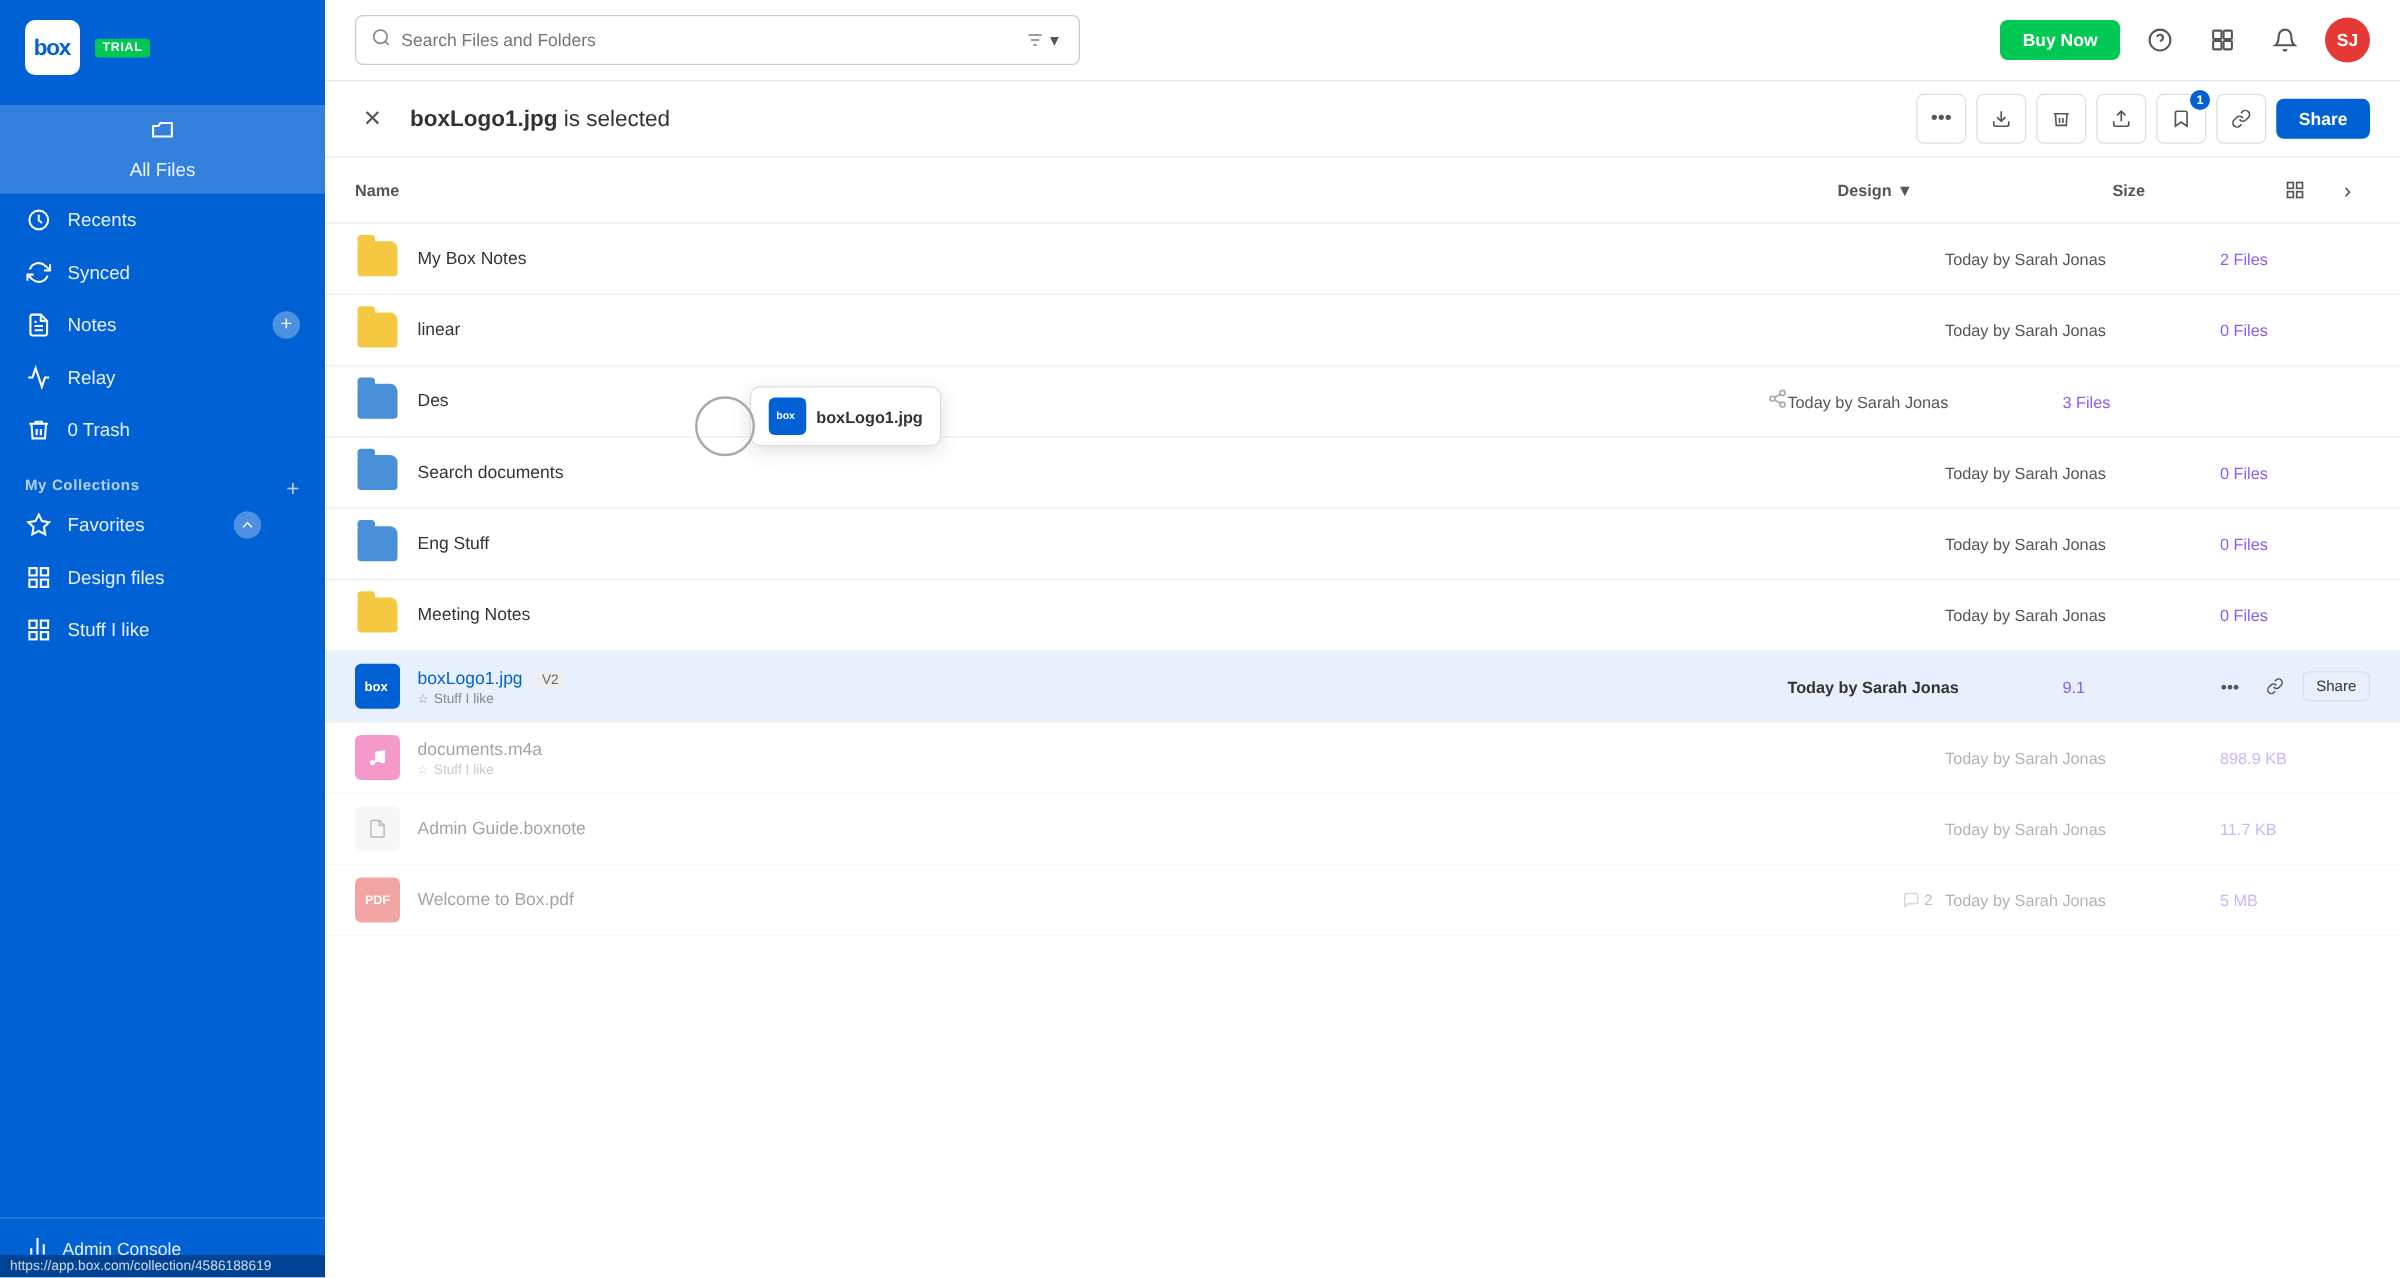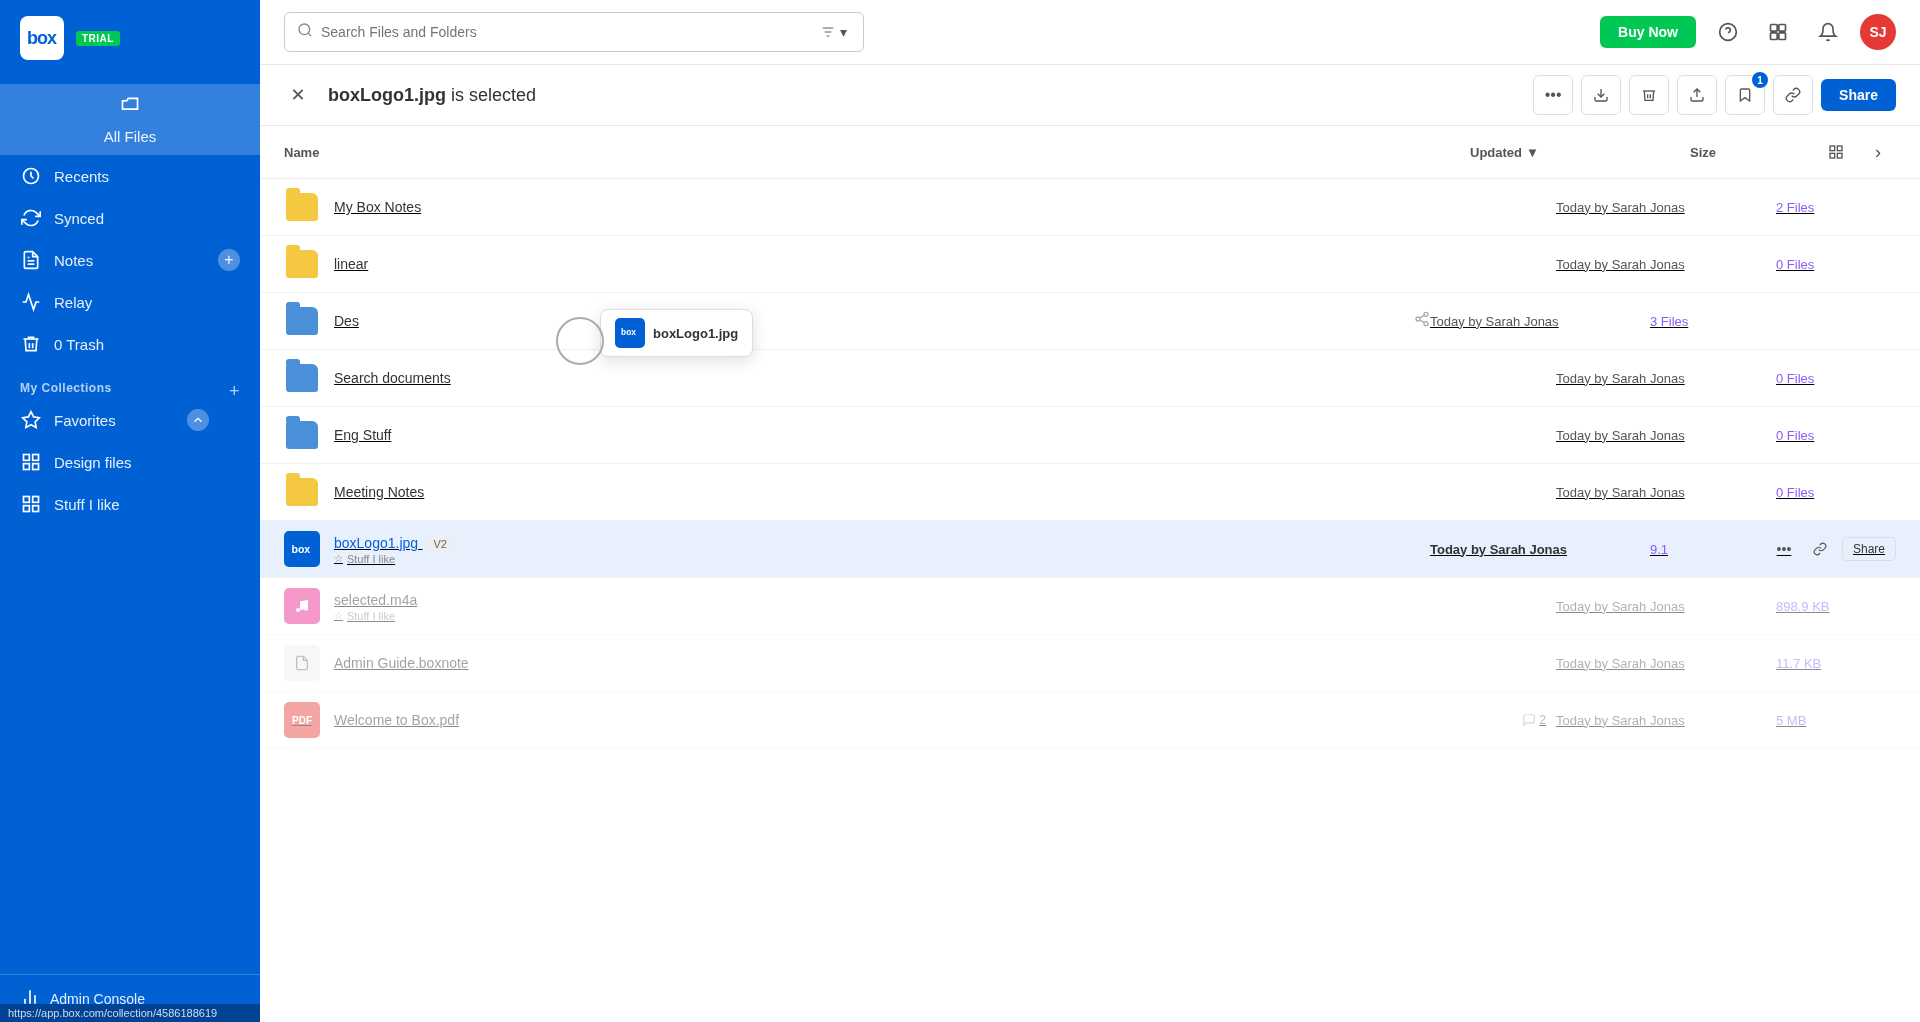--- a/index.html
+++ b/index.html
@@ -212,21 +212,20 @@
     .col-size { width: 120px; }
     .view-toggle { display: flex; gap: 6px; margin-left: 8px; align-items: center; }
 
     .file-row {
       display: flex;
       align-items: center;
       padding: 10px 24px;
       border-bottom: 1px solid #f0f0f0;
       cursor: pointer;
       position: relative;
-      text-decoration: underline;
     }
     .file-row.selected { background: #e8f0fe; }
     .file-icon { width: 36px; height: 36px; flex-shrink: 0; margin-right: 14px; display: flex; align-items: center; justify-content: center; }
     .folder-icon { width: 32px; height: 28px; background: #f5c842; border-radius: 3px 6px 3px 3px; position: relative; }
     .folder-icon::before {
       content: '';
       position: absolute;
       top: -5px; left: 0;
       width: 14px; height: 6px;
       background: #f5c842;
@@ -530,21 +529,21 @@
       </button>
       <button class="share-btn-top">Share</button>
     </div>
   </div>
 
   <div class="file-list-wrap">
 
     <div class="list-header">
       <div class="col-name">Name</div>
       <div class="col-updated">
-        <span>Updated</span>
+        <span>Design</span>
         <span>▼</span>
       </div>
       <div class="col-size">Size</div>
       <div class="view-toggle">
         <button class="icon-btn" style="font-size:14px;">
           <svg width="16" height="16" viewBox="0 0 24 24" fill="none" stroke="#555" stroke-width="2">
             <rect x="3" y="3" width="7" height="7"></rect>
               <rect x="14" y="3" width="7" height="7"></rect>
             <rect x="3" y="14" width="7" height="7"></rect>
               <rect x="14" y="14" width="7" height="7"></rect>
@@ -693,21 +692,21 @@
       <div class="file-icon">
         <div style="width:36px;height:36px;background:#e91e8c;border-radius:5px;display:flex;align-items:center;justify-content:center;">
           <svg width="16" height="16" viewBox="0 0 24 24" fill="white">
             <path d="M9 18V5l12-2v13"></path>
             <circle cx="6" cy="18" r="3"></circle>
               <circle cx="18" cy="16" r="3"></circle>
           </svg>
         </div>
       </div>
       <div class="file-info">
-        <span class="file-name dark">selected.m4a</span>
+        <span class="file-name dark">documents.m4a</span>
         <div class="file-sub">
           <span class="sub-icon">☆</span>
           <span>Stuff I like</span>
         </div>
       </div>
       <div class="col-updated-val">Today by Sarah Jonas</div>
       <div class="col-size-val">898.9 KB</div>
       <div class="row-actions"></div>
     </div>
 

